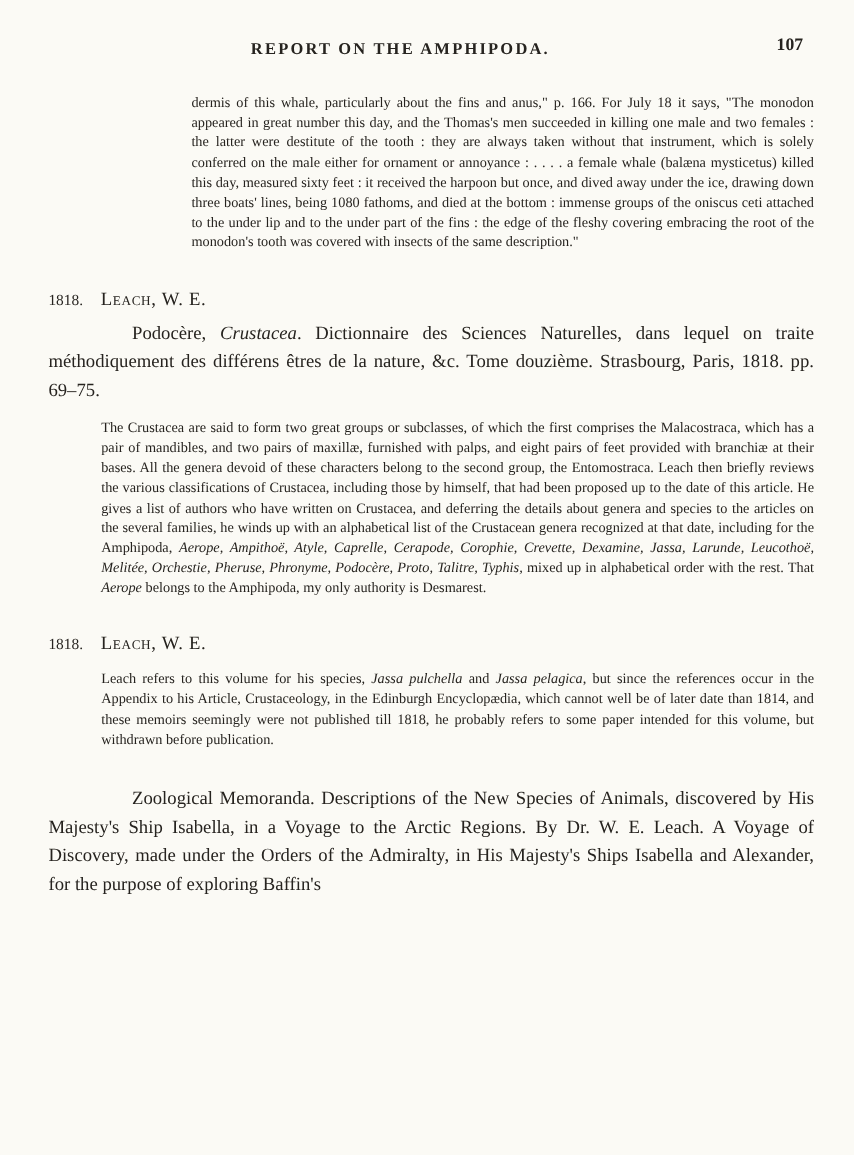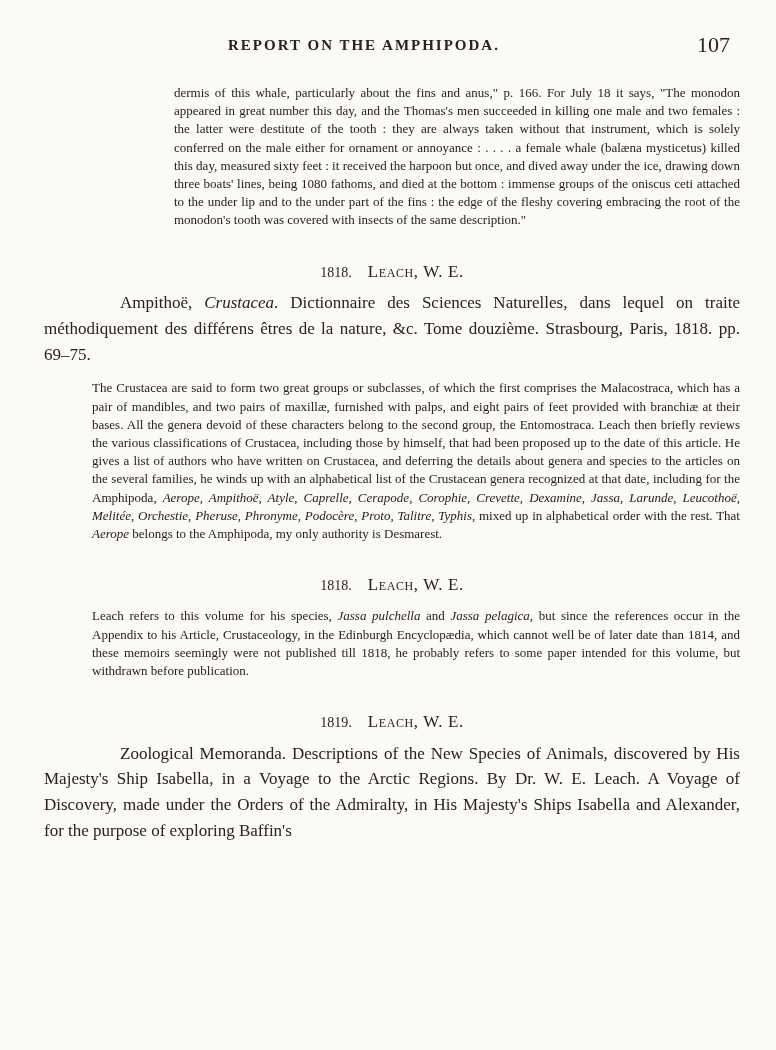--- a/index.html
+++ b/index.html
@@ -29,36 +29,35 @@
     left: -28px;
     font-size: 15px;
     font-weight: 600;
     letter-spacing: 2px;
     white-space: nowrap;
   }
   .page-number {
     position: absolute;
     right: 10px;
     top: -4px;
-    font-size: 22px;
-    font-weight: 400;
+    font-size: 16px;
+    font-weight: 700;
   }
   .small-note {
     font-size: 13px;
     line-height: 1.4;
     text-align: justify;
     margin: 0;
   }
   .continuation {
     margin-left: 130px;
   }
   .entry { margin-top: 32px; }
   .entry-heading {
     line-height: 1.2;
-    text-align: center;
   }
   .entry-year {
     font-size: 14px;
     margin-right: 16px;
   }
   .entry-author {
     font-size: 17px;
     font-variant: small-caps;
     letter-spacing: 0.6px;
   }
@@ -83,31 +82,28 @@
     <span class="running-title">REPORT ON THE AMPHIPODA.</span>
     <span class="page-number">107</span>
   </header>
 
   <p class="small-note continuation">dermis of this whale, particularly about the fins and anus," p. 166. For July 18 it says, "The monodon appeared in great number this day, and the Thomas's men succeeded in killing one male and two females : the latter were destitute of the tooth : they are always taken without that instrument, which is solely conferred on the male either for ornament or annoyance : . . . . a female whale (balæna mysticetus) killed this day, measured sixty feet : it received the harpoon but once, and dived away under the ice, drawing down three boats' lines, being 1080 fathoms, and died at the bottom : immense groups of the oniscus ceti attached to the under lip and to the under part of the fins : the edge of the fleshy covering embracing the root of the monodon's tooth was covered with insects of the same description."</p>
 
   <section class="entry">
     <div class="entry-heading">
       <span class="entry-year">1818.</span><span class="entry-author">Leach, W. E.</span>
     </div>
-    <p class="citation"><span>Ampithoë, </span><i>Crustacea</i><span>. Dictionnaire des Sciences Naturelles, dans lequel on traite méthodiquement des différens êtres de la nature, &amp;c. Tome douzième. Strasbourg, Paris, 1818. pp. 69–75.</span></p>
+    <p class="citation"><span>Podocère, </span><i>Crustacea</i><span>. Dictionnaire des Sciences Naturelles, dans lequel on traite méthodiquement des différens êtres de la nature, &amp;c. Tome douzième. Strasbourg, Paris, 1818. pp. 69–75.</span></p>
     <p class="small-note annotation"><span>The Crustacea are said to form two great groups or subclasses, of which the first comprises the Malacostraca, which has a pair of mandibles, and two pairs of maxillæ, furnished with palps, and eight pairs of feet provided with branchiæ at their bases. All the genera devoid of these characters belong to the second group, the Entomostraca. Leach then briefly reviews the various classifications of Crustacea, including those by himself, that had been proposed up to the date of this article. He gives a list of authors who have written on Crustacea, and deferring the details about genera and species to the articles on the several families, he winds up with an alphabetical list of the Crustacean genera recognized at that date, including for the Amphipoda, </span><i>Aerope, Ampithoë, Atyle, Caprelle, Cerapode, Corophie, Crevette, Dexamine, Jassa, Larunde, Leucothoë, Melitée, Orchestie, Pheruse, Phronyme, Podocère, Proto, Talitre, Typhis,</i><span> mixed up in alphabetical order with the rest. That </span><i>Aerope</i><span> belongs to the Amphipoda, my only authority is Desmarest.</span></p>
   </section>
 
   <section class="entry">
     <div class="entry-heading">
       <span class="entry-year">1818.</span><span class="entry-author">Leach, W. E.</span>
     </div>
     <p class="small-note annotation"><span>Leach refers to this volume for his species, </span><i>Jassa pulchella</i><span> and </span><i>Jassa pelagica</i><span>, but since the references occur in the Appendix to his Article, Crustaceology, in the Edinburgh Encyclopædia, which cannot well be of later date than 1814, and these memoirs seemingly were not published till 1818, he probably refers to some paper intended for this volume, but withdrawn before publication.</span></p>
   </section>
 
   <section class="entry">
-    <div class="entry-heading">
-      <span class="entry-year">1819.</span><span class="entry-author">Leach, W. E.</span>
-    </div>
     <p class="citation"><span>Zoological Memoranda. Descriptions of the New Species of Animals, discovered by His Majesty's Ship Isabella, in a Voyage to the Arctic Regions. By Dr. W. E. Leach. A Voyage of Discovery, made under the Orders of the Admiralty, in His Majesty's Ships Isabella and Alexander, for the purpose of exploring Baffin's</span></p>
   </section>
 
 </div>
 
 </body></html>

